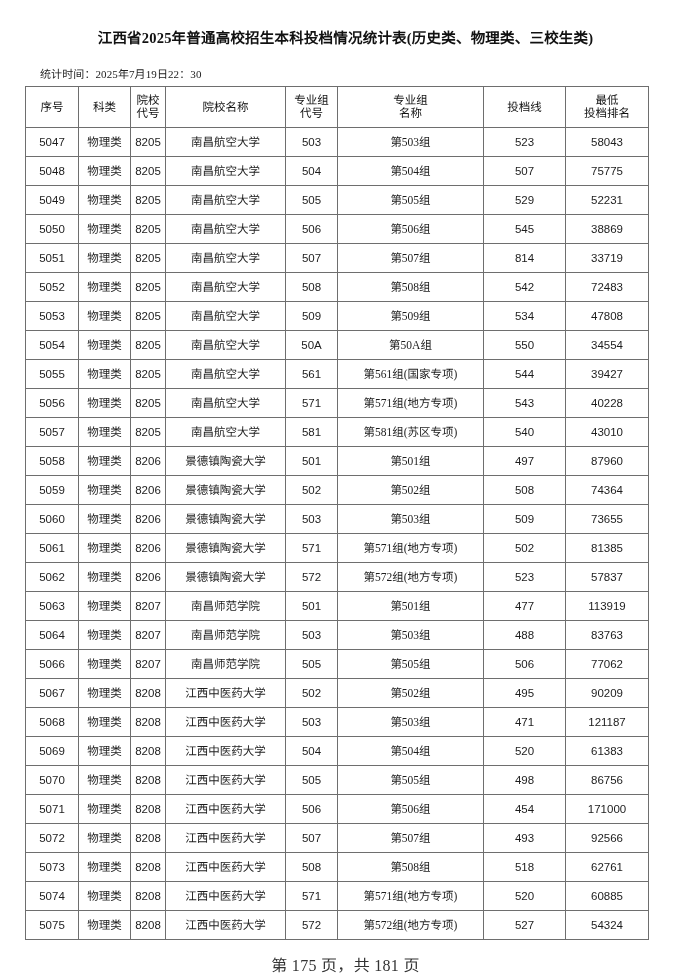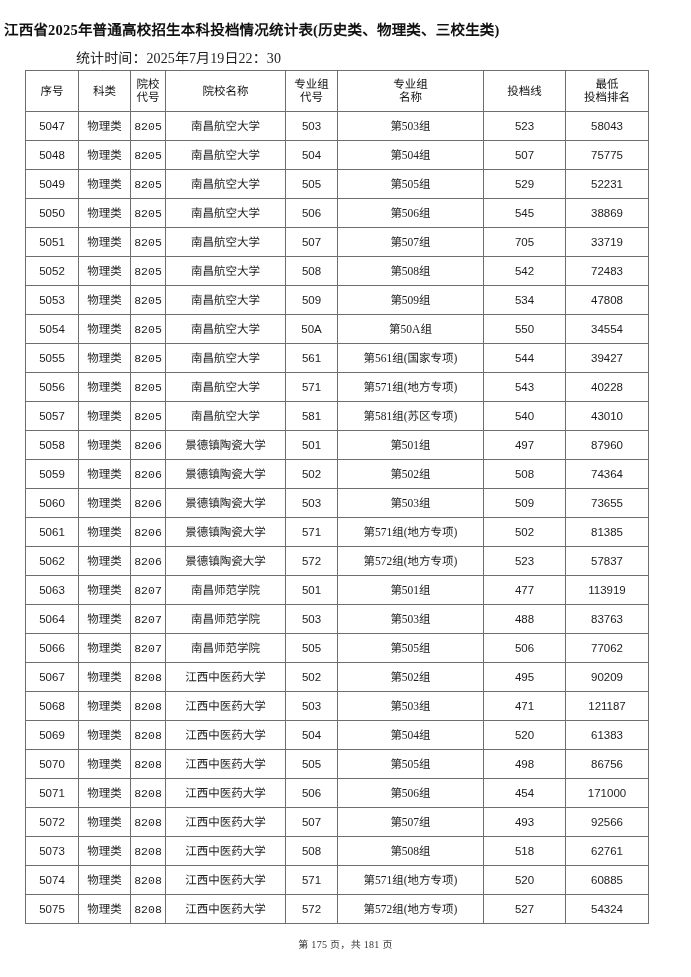--- a/index.html
+++ b/index.html
@@ -15,36 +15,36 @@
     color: #1a1a1a;
     overflow: hidden;
   }
   .page {
     position: relative;
     width: 691px;
     height: 977px;
     box-sizing: border-box;
   }
   .doc-title {
+    text-align: center;
     font-size: 14.5px;
     font-weight: bold;
     letter-spacing: 0.2px;
-    margin: 4px;
+    margin: 12px;
     padding-top: 17px;
     line-height: 18px;
     color: #111;
   }
   .stat-time {
-    font-size: 14px;
+    font-size: 11px;
     color: #222;
     padding-left: 40px;
     padding-top: 9px;
     line-height: 13px;
     letter-spacing: 0.1px;
-    margin-left: 36px;
   }
   .table-wrap {
     padding-left: 25px;
     padding-right: 43px;
     padding-top: 5px;
   }
   table.score-table {
     border-collapse: collapse;
     width: 623px;
     table-layout: fixed;
@@ -99,27 +99,27 @@
   }
   td.cell-code {
     font-size: 11.5px;
     color: #1c1c1c;
   }
   td.cell-seq, td.cell-grpcode, td.cell-line, td.cell-rank {
     font-family: "Liberation Sans", "DejaVu Sans", sans-serif;
     font-size: 11.5px;
   }
   td.cell-code {
-    font-family: Liberation Mono, monospace;
+    font-family: Liberation Sans, sans-serif;
   }
   th .hdr-l1 { display: block; }
   th .hdr-l2 { display: block; font-family: Liberation Serif, serif; }
   .footer {
     text-align: center;
-    font-size: 10px;
+    font-size: 16px;
     color: #333;
     padding-top: 12px;
     letter-spacing: 0.3px;
   }
 </style>
 </head>
 <body>
 
 <div class="page">
 
@@ -212,21 +212,21 @@
             <td class="cell-line">545</td>
             <td class="cell-rank">38869</td>
           </tr>
           <tr>
             <td class="cell-seq">5051</td>
             <td class="cell-cat">物理类</td>
             <td class="cell-code">8205</td>
             <td class="cell-school">南昌航空大学</td>
             <td class="cell-grpcode">507</td>
             <td class="cell-grpname">第507组</td>
-            <td class="cell-line">705</td>
+            <td class="cell-line">814</td>
             <td class="cell-rank">33719</td>
           </tr>
           <tr>
             <td class="cell-seq">5052</td>
             <td class="cell-cat">物理类</td>
             <td class="cell-code">8205</td>
             <td class="cell-school">南昌航空大学</td>
             <td class="cell-grpcode">508</td>
             <td class="cell-grpname">第508组</td>
             <td class="cell-line">542</td>

